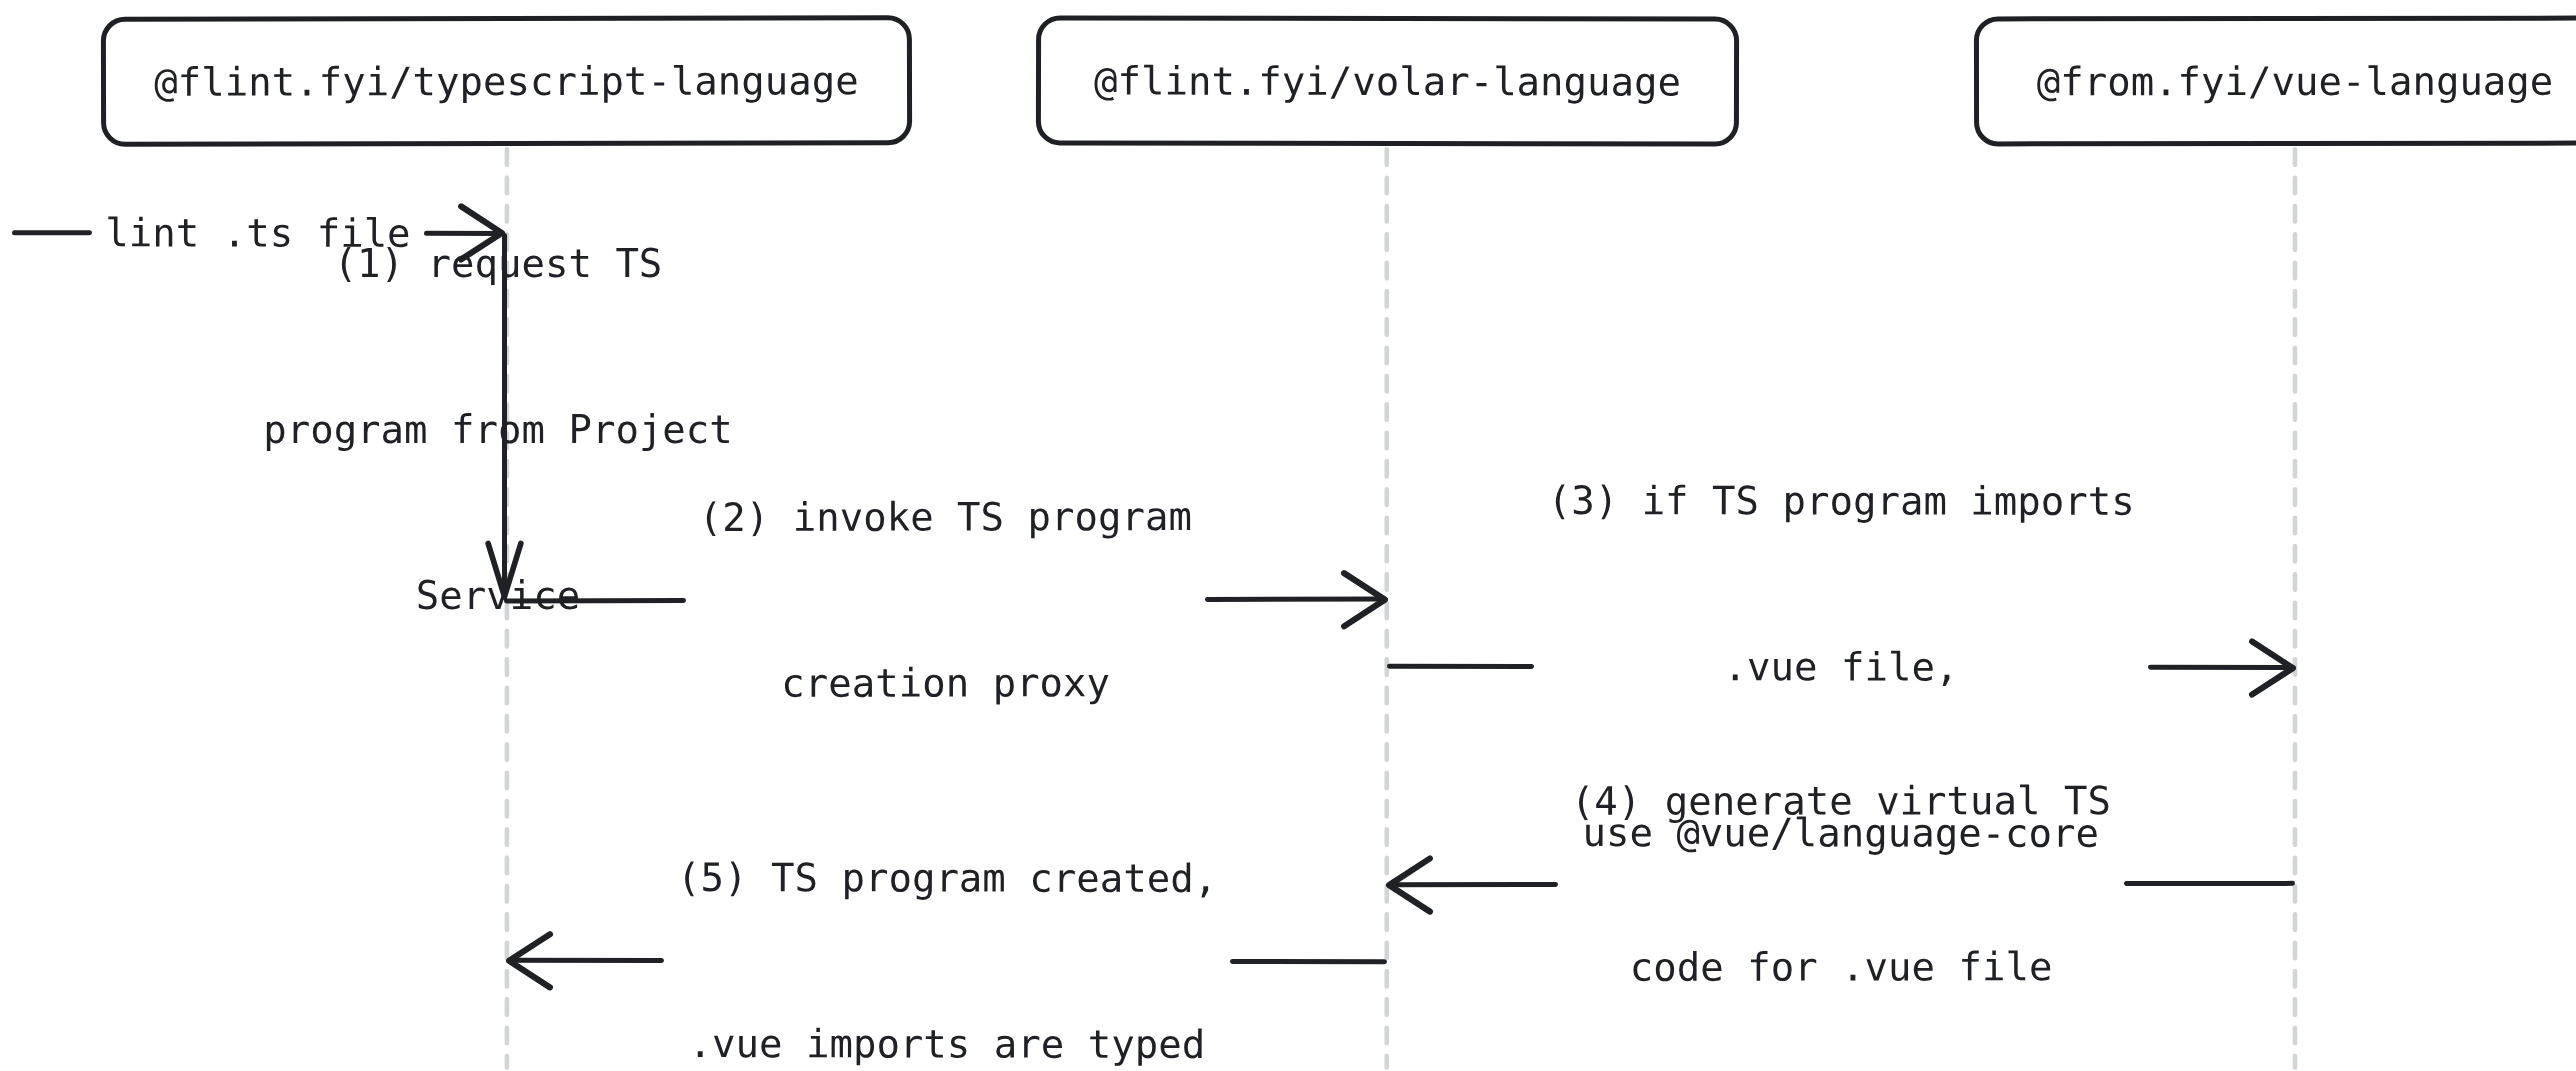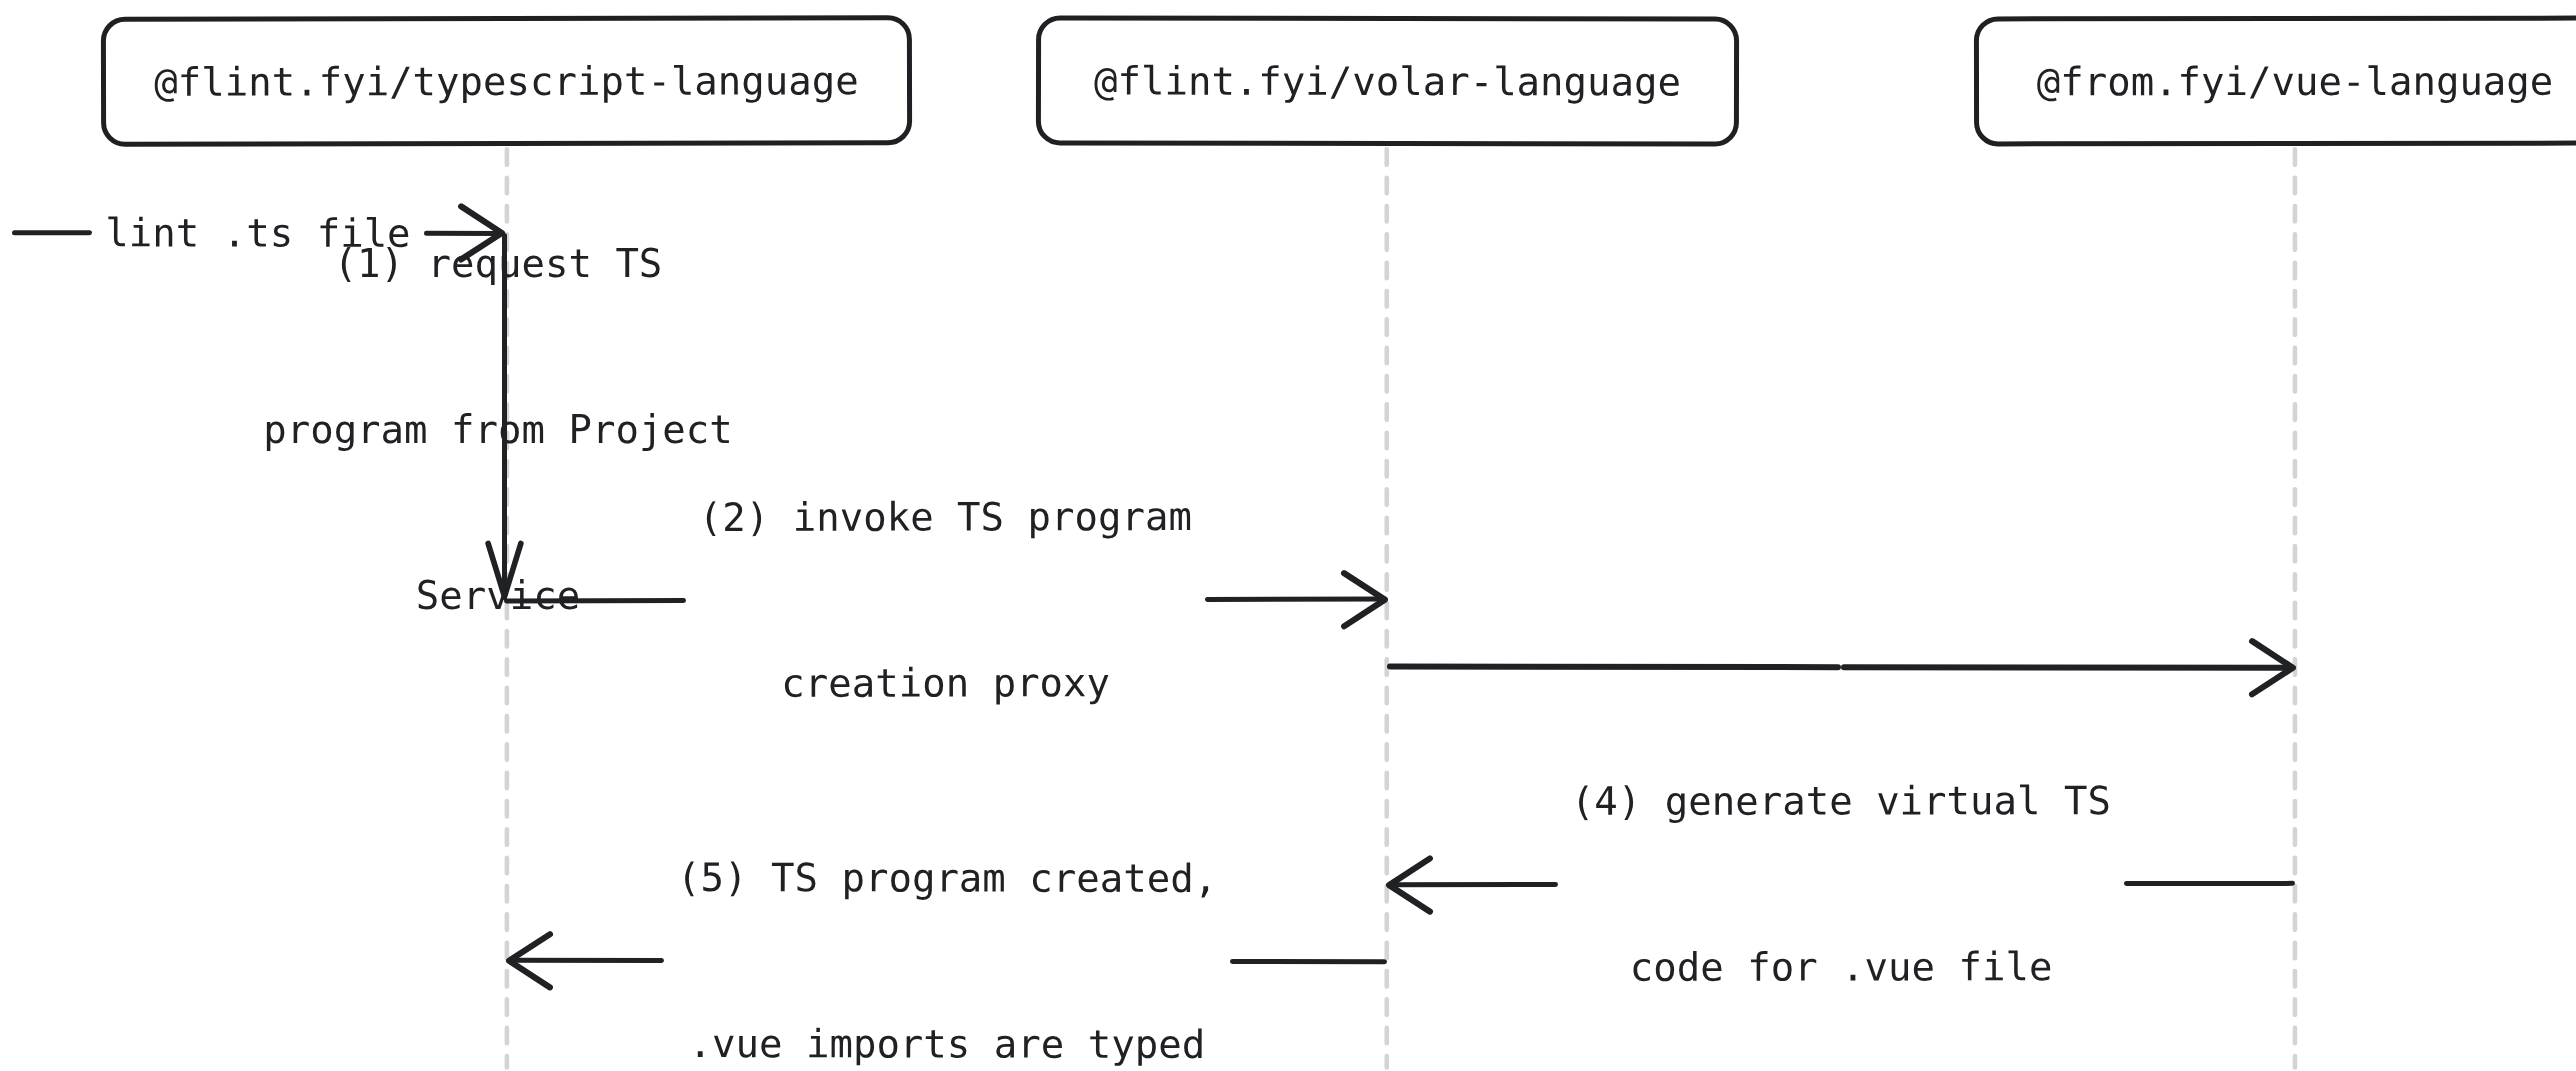--- a/index.html
+++ b/index.html
@@ -150,20 +150,25 @@
       <div>creation proxy</div>
     </div>
     <div class="seg"></div>
     <svg class="arrowhead-right" viewBox="0 0 96 124" xmlns="http://www.w3.org/2000/svg">
       <path d="M8 10 L88 62 L8 114" fill="none" stroke="#202124" stroke-width="12" stroke-linecap="round" stroke-linejoin="round"></path>
     </svg>
   </div>
 
   <div class="msg msg-m3">
     <div class="seg"></div>
+    <div class="msg-label">
+      <div>(3) if TS program imports</div>
+      <div>.vue file,</div>
+      <div>use @vue/language-core</div>
+    </div>
     <div class="seg"></div>
     <svg class="arrowhead-right" viewBox="0 0 96 124" xmlns="http://www.w3.org/2000/svg">
       <path d="M8 10 L88 62 L8 114" fill="none" stroke="#202124" stroke-width="12" stroke-linecap="round" stroke-linejoin="round"></path>
     </svg>
   </div>
 
   <div class="msg msg-m4">
     <svg class="arrowhead-left" viewBox="0 0 96 124" xmlns="http://www.w3.org/2000/svg">
       <path d="M88 10 L8 62 L88 114" fill="none" stroke="#202124" stroke-width="12" stroke-linecap="round" stroke-linejoin="round"></path>
     </svg>

